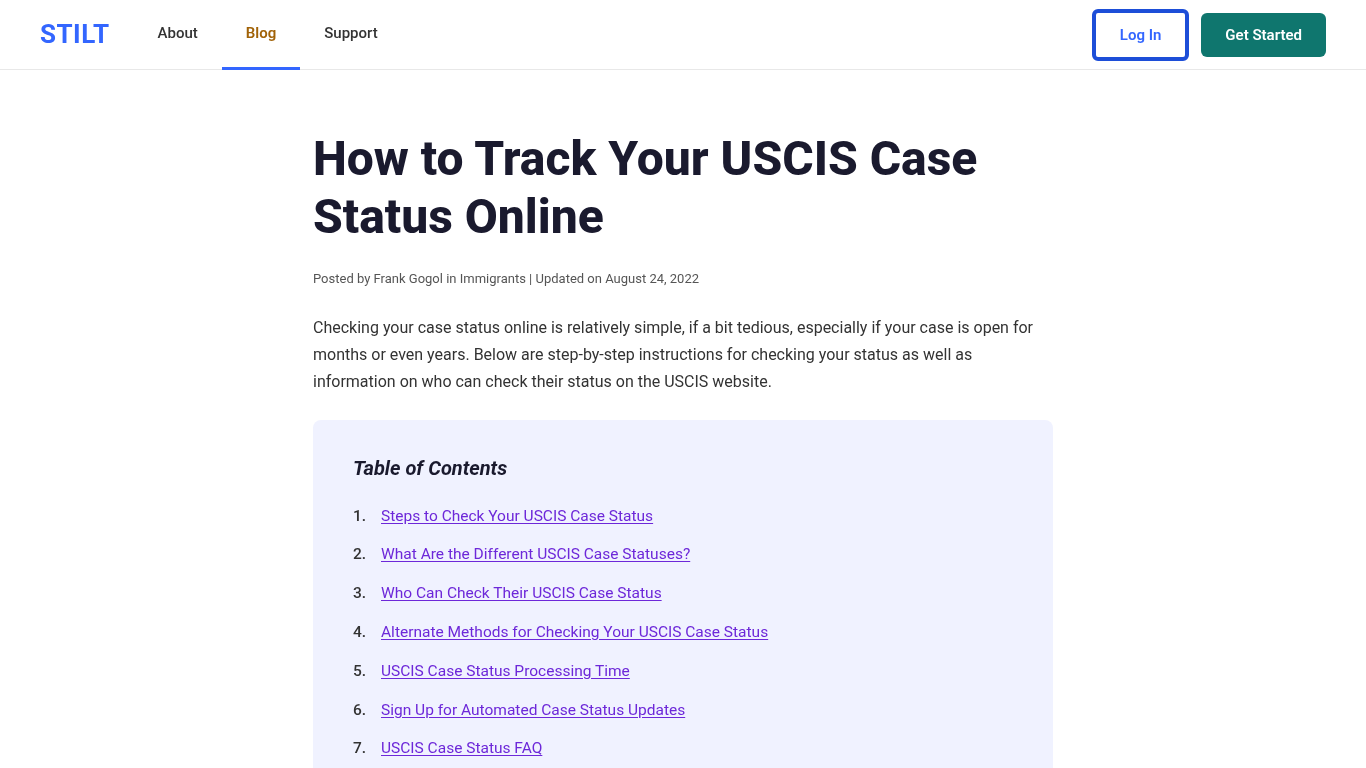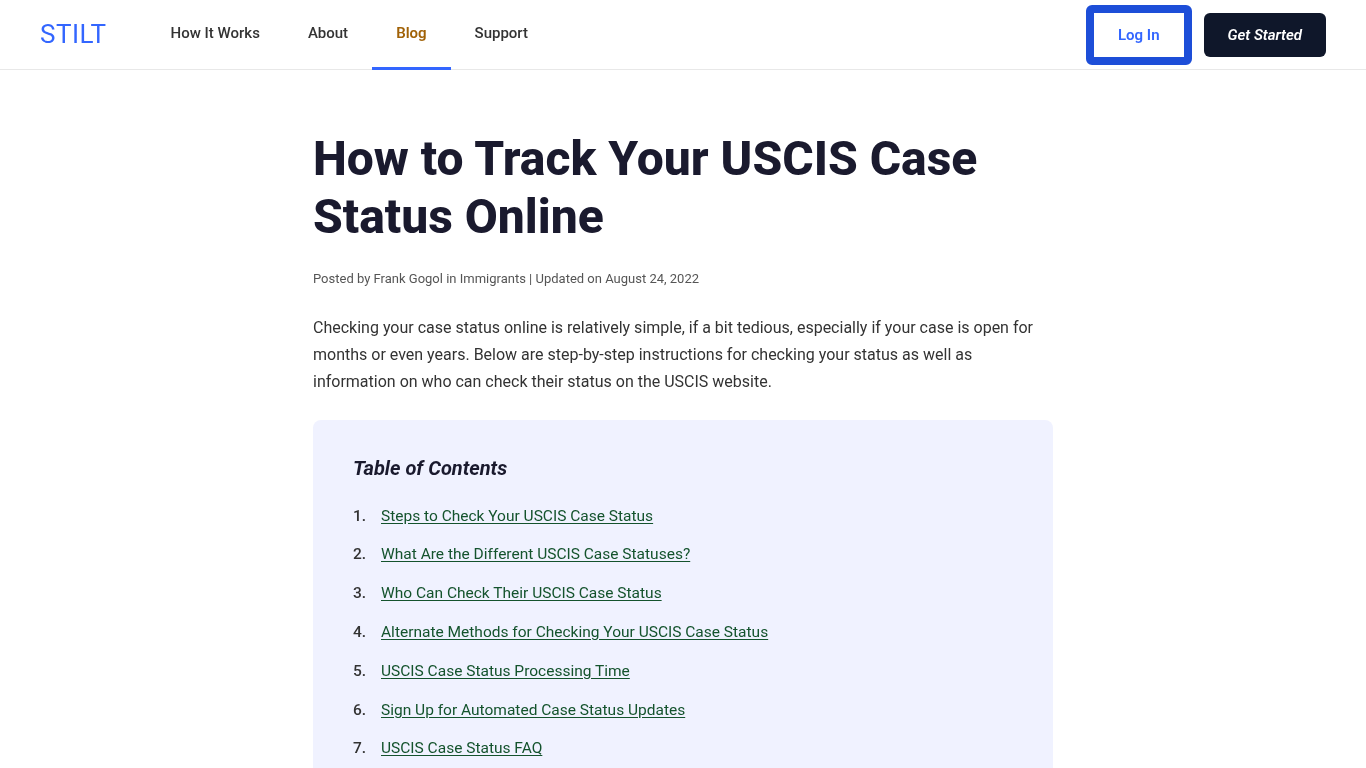--- a/index.html
+++ b/index.html
@@ -24,24 +24,24 @@
       height: 70px;
       border-bottom: 1px solid #e8e8e8;
       background: #fff;
       position: sticky;
       top: 0;
       z-index: 100;
     }
 
     .navbar-logo {
       font-size: 26px;
-      font-weight: 400;
+      font-weight: 700;
       color: #3366ff;
       letter-spacing: 0.5px;
-      margin-right: 40px;
+      margin-right: 24px;
       text-decoration: none;
     }
 
     .navbar-links {
       display: flex;
       align-items: center;
       gap: 0;
       flex: 1;
     }
 
@@ -66,41 +66,40 @@
 
     .navbar-actions {
       display: flex;
       align-items: center;
       gap: 12px;
       margin-left: auto;
     }
 
     .btn-login {
       padding: 10px 24px;
-      border: 8px solid #1d4ed8;
+      border: 4px solid #1d4ed8;
       border-radius: 6px;
       background: transparent;
       color: #3366ff;
       font-size: 15px;
       font-weight: 600;
       cursor: pointer;
       text-decoration: none;
     }
 
     .btn-get-started {
       padding: 10px 24px;
       border: none;
       border-radius: 6px;
-      background: #0f172a;
+      background: #0f766e;
       color: #fff;
       font-size: 15px;
       font-weight: 600;
       cursor: pointer;
       text-decoration: none;
-      font-style: italic;
     }
 
     
     .main-content {
       max-width: 820px;
       margin: 0 auto;
       padding: 60px 40px 80px 40px;
     }
 
     .article-title {
@@ -156,32 +155,31 @@
     }
 
     .toc-list li::before {
       content: counter(toc-counter) ".";
       color: #333;
       font-weight: 500;
       min-width: 20px;
     }
 
     .toc-list li a {
-      color: #14532d;
+      color: #6d28d9;
       text-underline-offset: 2px;
       cursor: pointer;
     }
   </style>
 </head>
 <body>
 
 <nav class="navbar">
   <a class="navbar-logo">STILT</a>
   <div class="navbar-links">
-    <a class="nav-link">How It Works</a>
     <a class="nav-link">About</a>
     <a class="nav-link active">Blog</a>
     <a class="nav-link">Support</a>
   </div>
   <div class="navbar-actions">
     <a class="btn-login">Log In</a>
     <a class="btn-get-started">Get Started</a>
   </div>
 </nav>
 

